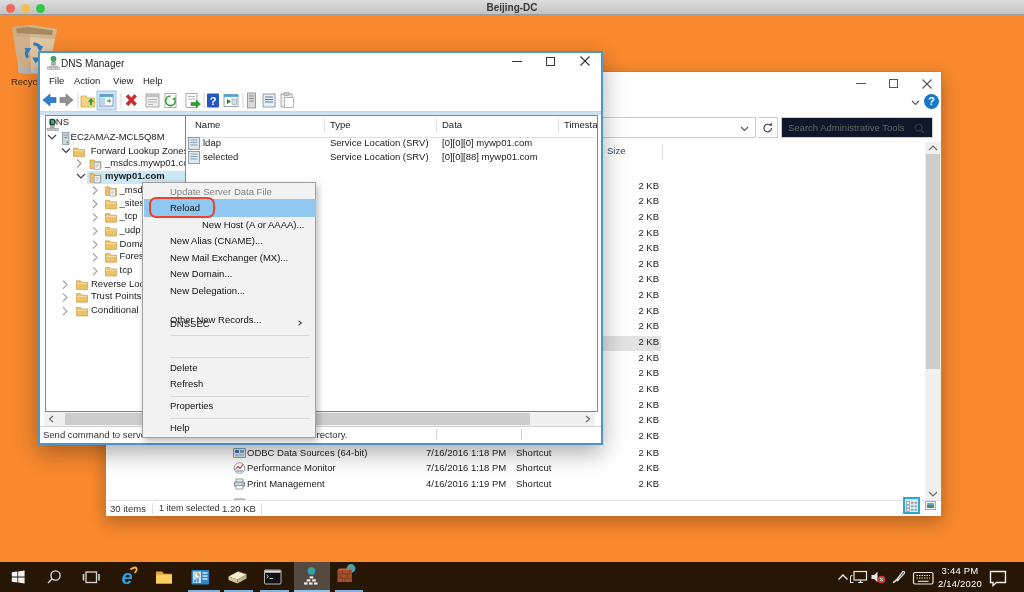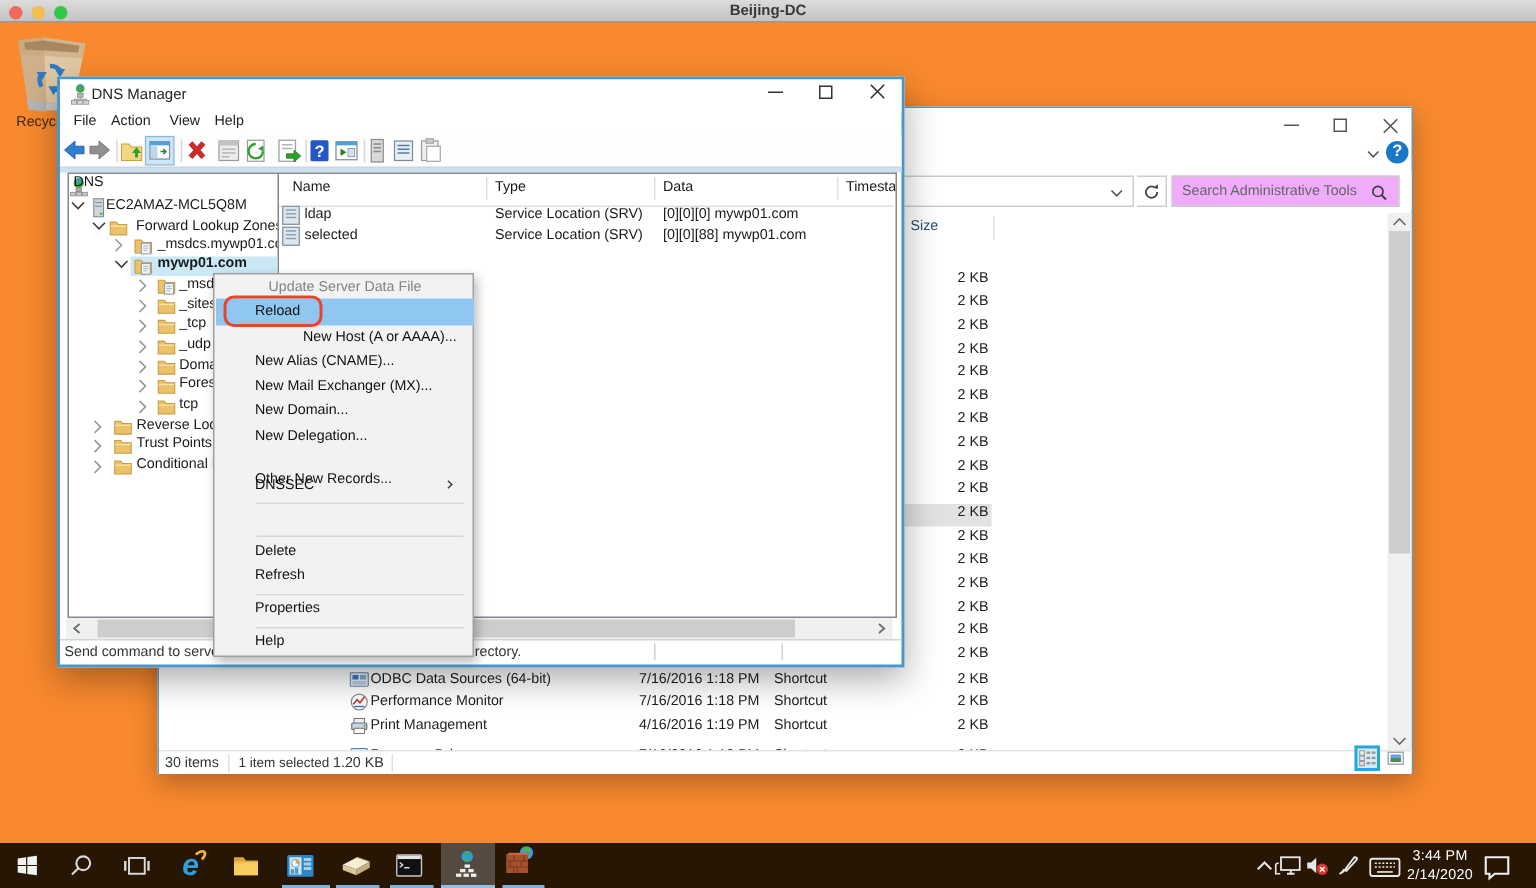--- a/index.html
+++ b/index.html
@@ -25,21 +25,21 @@
   
   #explorer { left:105px; top:71px; width:837px; height:445px; background:#fff;
     border:1px solid #5a9bc9; box-shadow:0 6px 16px rgba(0,0,0,0.28); }
   #exp-ribbon-chev { position:absolute; left:803px; top:26px; color:#555; font-size:10px; }
   #exp-help { position:absolute; left:818px; top:22px; width:15px; height:15px; border-radius:50%;
     background:#1878c8; color:#fff; font-size:11px; font-weight:bold; text-align:center; line-height:15px; }
   #exp-addr-row { position:absolute; left:0px; top:42px; width:835px; height:26px; background:#fff; }
   #exp-addr { position:absolute; left:10px; top:3px; width:640px; height:21px; border:1px solid #cdcdcd; background:#fff; }
   #exp-refresh { position:absolute; left:652px; top:3px; width:20px; height:21px; border:1px solid #cdcdcd; border-left:none; background:#fff;
      color:#555; font-size:12px; text-align:center; line-height:20px; }
-  #exp-search { position:absolute; left:675px; top:3px; width:152px; height:21px; border:1px solid #cdcdcd; background:#f0abfc;
+  #exp-search { position:absolute; left:675px; top:3px; width:152px; height:21px; border:1px solid #cdcdcd; background:#0f172a;
      font-size:9.5px; color:#666; line-height:20px; padding-left:6px; }
   #exp-headers { position:absolute; left:0; top:70px; width:835px; height:18px; font-size:9.5px; color:#2b4d6e; }
   #exp-list { position:absolute; left:0; top:88px; width:818px; height:341px; overflow:hidden; }
   .exprow { position:absolute; left:0; width:818px; height:15px; font-size:9.5px; color:#1e1e1e; white-space:nowrap; }
   .exprow .nm  { position:absolute; left:141px; top:1px; }
   .exprow .dt  { position:absolute; left:320px; top:1px; color:#1e1e1e; }
   .exprow .tp  { position:absolute; left:410px; top:1px; }
   .exprow .sz  { position:absolute; left:493px; width:60px; top:1px; text-align:right; color:#1e1e1e; }
   #exp-status { position:absolute; left:0px; top:428px; width:835px; height:16px; background:#fff; border-top:1px solid #e3e3e3; font-size:9.5px; color:#333; }
   #exp-vscroll { position:absolute; left:819px; top:70px; width:16px; height:359px; background:#f0f0f0; }
@@ -56,21 +56,21 @@
   #dns-tree { position:absolute; left:5px; top:62px; width:141px; height:297px; border:1px solid #828790; background:#fff; overflow:hidden; }
   #dns-list { position:absolute; left:146px; top:62px; width:412px; height:297px; border:1px solid #828790; border-left:none; background:#fff; overflow:hidden; }
   #dns-hscroll { position:absolute; left:4px; top:359px; width:551px; height:14px; background:#f0f0f0; }
   #dns-status { position:absolute; left:0px; top:373px; width:561px; height:16px; border-top:1px solid #d4d4d4; font-size:9.5px; color:#333; }
   .treerow { position:absolute; font-size:9.5px; color:#1a1a1a; white-space:nowrap; }
 
   
   #ctx { left:142px; top:182px; width:174px; height:256px; background:#f2f2f2;
     border:1px solid #a0a0a0; box-shadow:2px 3px 7px rgba(0,0,0,0.28); font-size:9.5px; color:#111; }
   .mi { position:absolute; left:1px; width:146px; height:17px; line-height:17px; padding-left:26px; white-space:nowrap; }
-  .mi.dis { color:#838383;text-align:center; }
+  .mi.dis { color:#838383; }
   .mi .arr { position:absolute; left:153px; top:6px; width:4px; height:4px; border-right:1.2px solid #3c3c3c; border-bottom:1.2px solid #3c3c3c; transform:rotate(-45deg); }
   .msep { position:absolute; left:28px; width:138px; height:1px; background:#d7d7d7; }
   #redbox { left:148.5px; top:196.5px; width:66px; height:21px; border:2.5px solid #e8452c; border-radius:7px; background:transparent; }
 
   
   #taskbar { left:0; top:562px; width:1024px; height:30px; background:#271604; }
   #clock { position:absolute; left:930px; top:1.5px; width:60px; text-align:center; font-size:9.5px; color:#fff; line-height:13.5px; letter-spacing:0.2px; }
 </style>
 </head>
 <body>

